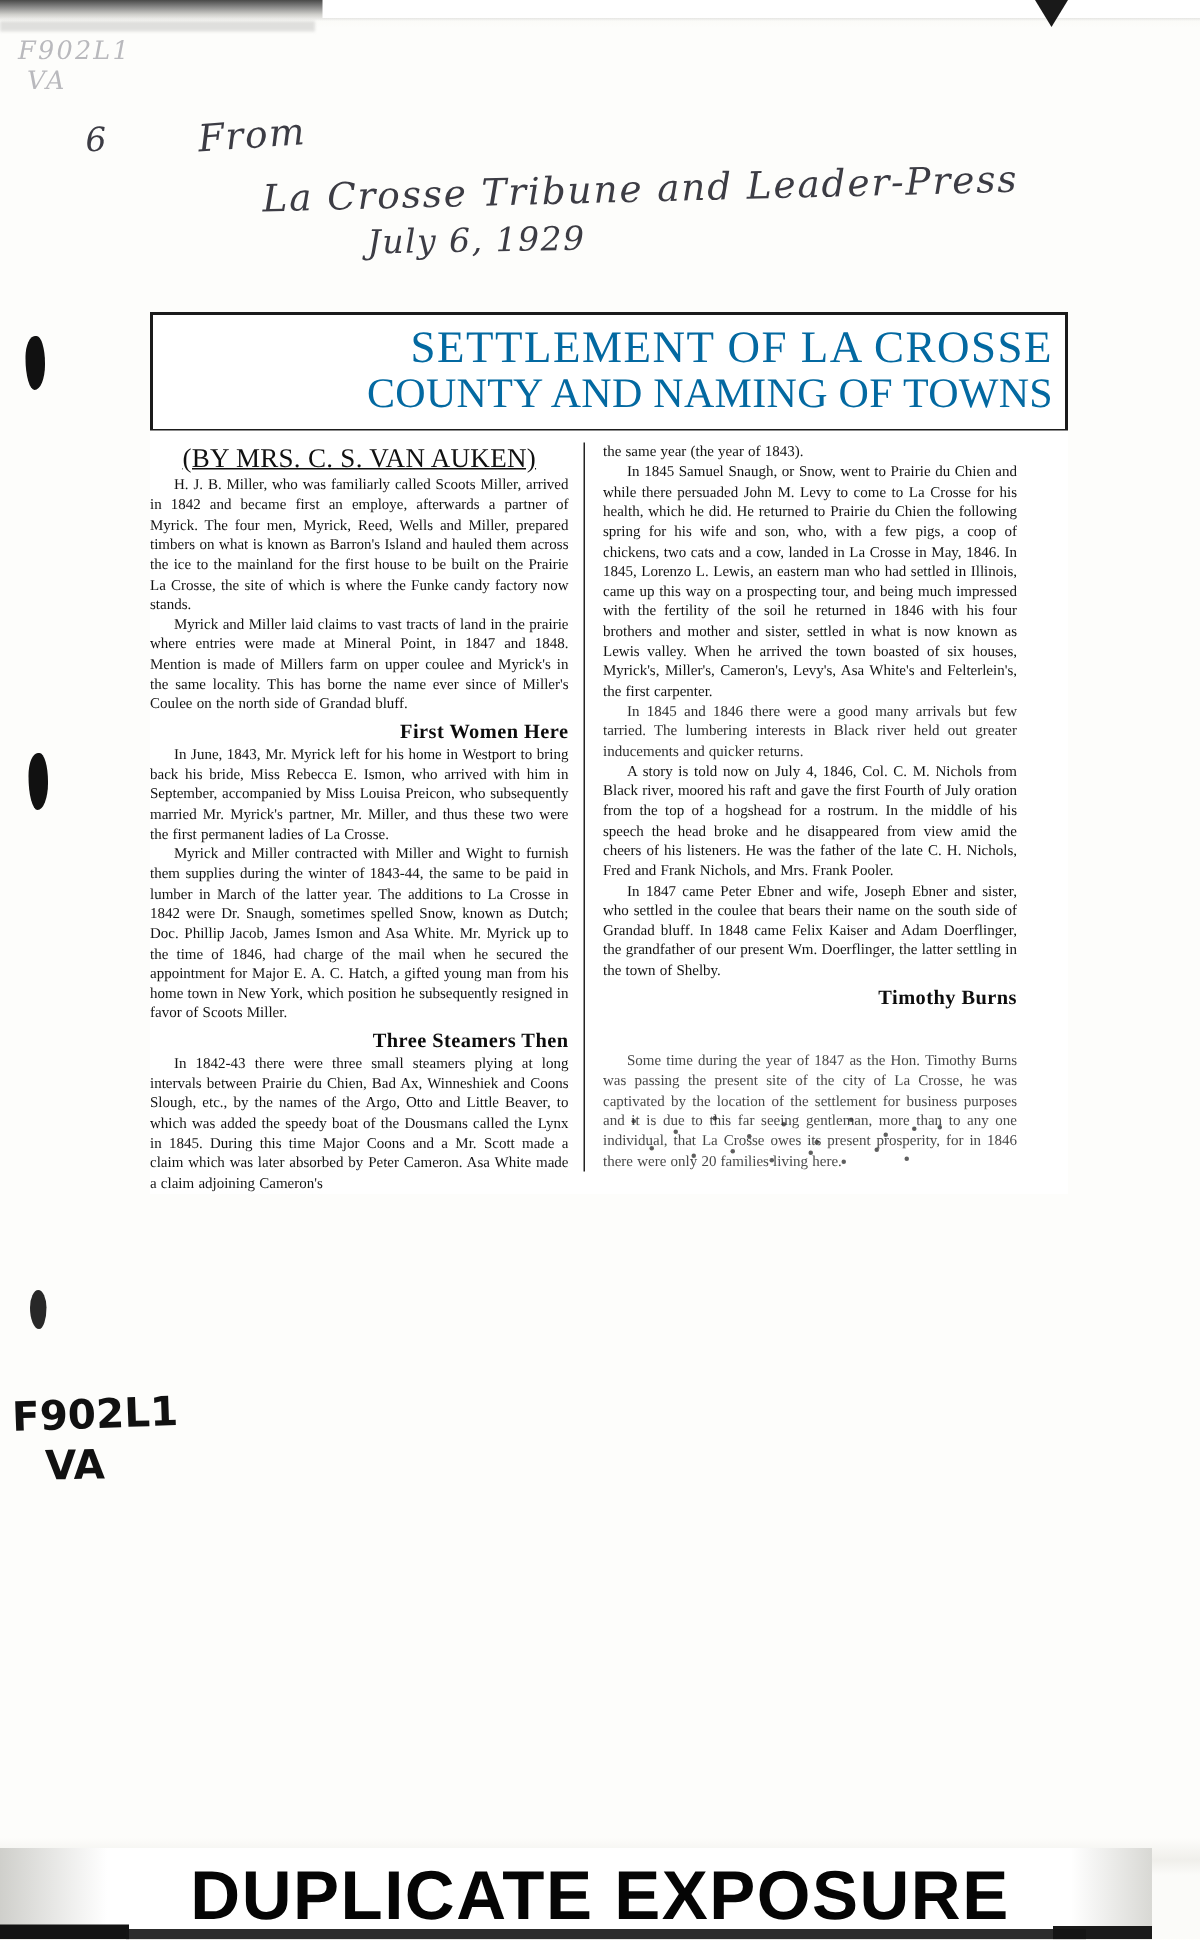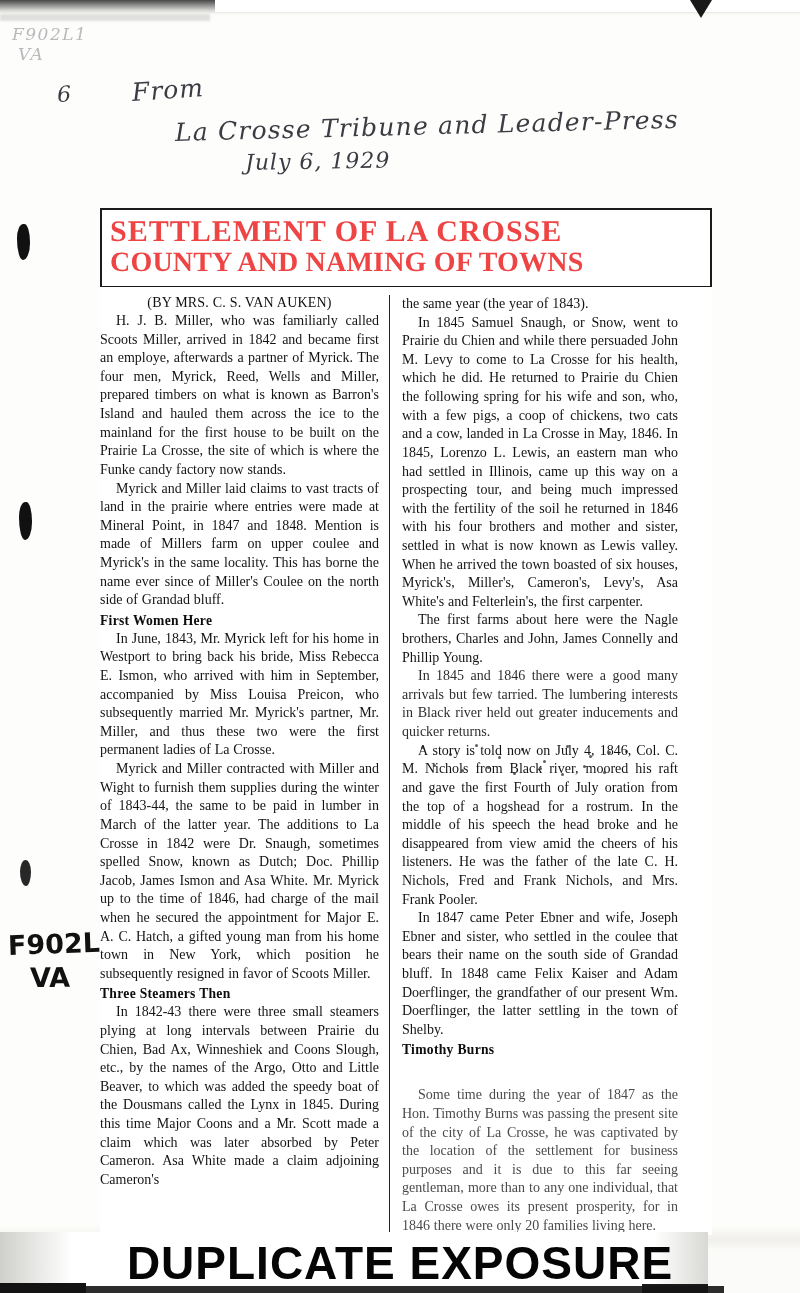--- a/index.html
+++ b/index.html
@@ -119,23 +119,23 @@
 
   .headline-box {
     border: 2px solid #1b1b1b;
     border-bottom: 1px solid #1b1b1b;
     padding: 6px 8px 8px 8px;
     margin: 0 0 6px 0;
     background: #fff;
   }
   .headline {
     font-family: "Liberation Serif", serif;
-    font-weight: 700;
-    color: #ef4444;
-    text-align: left;
+    font-weight: 400;
+    color: #0369a1;
+    text-align: right;
     font-size: 30px;
     line-height: 1.07;
     letter-spacing: 0.5px;
     text-rendering: geometricPrecision;
   }
   .headline .hl-line { display: block; white-space: nowrap; }
   .hl-line-1 { letter-spacing: 1px; }
   .hl-line-2 { letter-spacing: 0.2px; font-size: 28px; }
 
   .columns {
@@ -145,43 +145,44 @@
   }
   .col {
     width: 289px;
     box-sizing: border-box;
   }
   .col-left  { padding-right: 10px; }
   .col-right { padding-left: 12px; border-left: 1.5px solid #232323; }
 
   .byline {
     text-align: center;
-    font-size: 14px;
+    font-size: 18px;
     letter-spacing: .2px;
     color: #111;
     margin-bottom: 1px;
     white-space: nowrap;
+    text-decoration: underline;
   }
 
   p.body {
     margin: 0;
-    font-size: 14px;
+    font-size: 10px;
     line-height: 1.33;
     color: #131313;
     text-align: justify;
     text-justify: inter-word;
     text-indent: 16px;
     word-spacing: 0.3px;
     hyphens: none;
   }
   p.body.no-indent { text-indent: 0; }
 
   h2.subhead {
     margin: 3px 0 1px 0;
-    text-align: left;
+    text-align: right;
     font-size: 13.6px;
     font-weight: 700;
     color: #0d0d0d;
     letter-spacing: .3px;
   }
 
   
   p.faded { color: #2e2e2e; }
   p.light { color: #4a4a4a; margin-top: 28px; }
 
@@ -198,21 +199,21 @@
     position: absolute;
     width: 3px; height: 3px;
     background: #2a2a2a;
     border-radius: 50%;
   }
 
   
   .stamp-band {
     position: absolute;
     left: 0; top: 1232px;
-    width: 708px; height: 61px;
+    width: 768px; height: 61px;
     background: #ffffff;
     overflow: hidden;
   }
   .stamp-band .band-edge-l {
     position: absolute; left: 0; top: 0; width: 84px; height: 61px;
     background: linear-gradient(90deg, #cfcfcb 0%, #ffffff 85%);
   }
   .stamp-band .band-edge-r {
     position: absolute; right: 0; top: 0; width: 60px; height: 61px;
     background: linear-gradient(270deg, #d8d8d4 0%, #ffffff 90%);
@@ -295,21 +296,20 @@
 
         <p class="body">In 1842-43 there were three small steamers plying at long intervals between Prairie du Chien, Bad Ax, Winneshiek and Coons Slough, etc., by the names of the Argo, Otto and Little Beaver, to which was added the speedy boat of the Dousmans called the Lynx in 1845. During this time Major Coons and a Mr. Scott made a claim which was later absorbed by Peter Cameron. Asa White made a claim adjoining Cameron's</p>
       </div>
 
       <div class="col col-right">
 
         <p class="body no-indent">the same year (the year of 1843).</p>
         <p class="body">In 1845 Samuel Snaugh, or Snow, went to Prairie du Chien and while there persuaded John M. Levy to come to La Crosse for his health, which he did. He returned to Prairie du Chien the following spring for his wife and son, who, with a few pigs, a coop of chickens, two cats and a cow, landed in La Crosse in May, 1846. In 1845, Lorenzo L. Lewis, an eastern man who had settled in Illinois, came up this way on a prospecting tour, and being much impressed with the fertility of the soil he returned in 1846 with his four brothers and mother and sister, settled in what is now known as Lewis valley. When he arrived the town boasted of six houses, Myrick's, Miller's, Cameron's, Levy's, Asa White's and Felterlein's, the first carpenter.</p>
 
 
-        <p class="body">The first farms about here were the Nagle brothers, Charles and John, James Connelly and Phillip Young.</p>
         <p class="body faded">In 1845 and 1846 there were a good many arrivals but few tarried. The lumbering interests in Black river held out greater inducements and quicker returns.</p>
         <p class="body">A story is told now on July 4, 1846, Col. C. M. Nichols from Black river, moored his raft and gave the first Fourth of July oration from the top of a hogshead for a rostrum. In the middle of his speech the head broke and he disappeared from view amid the cheers of his listeners. He was the father of the late C. H. Nichols, Fred and Frank Nichols, and Mrs. Frank Pooler.</p>
         <p class="body">In 1847 came Peter Ebner and wife, Joseph Ebner and sister, who settled in the coulee that bears their name on the south side of Grandad bluff. In 1848 came Felix Kaiser and Adam Doerflinger, the grandfather of our present Wm. Doerflinger, the latter settling in the town of Shelby.</p>
 
         <h2 class="subhead">Timothy Burns</h2>
 
         <p class="body light">Some time during the year of 1847 as the Hon. Timothy Burns was passing the present site of the city of La Crosse, he was captivated by the location of the settlement for business purposes and it is due to this far seeing gentleman, more than to any one individual, that La Crosse owes its present prosperity, for in 1846 there were only 20 families living here.</p>
       </div>
     </div>
   </div>

